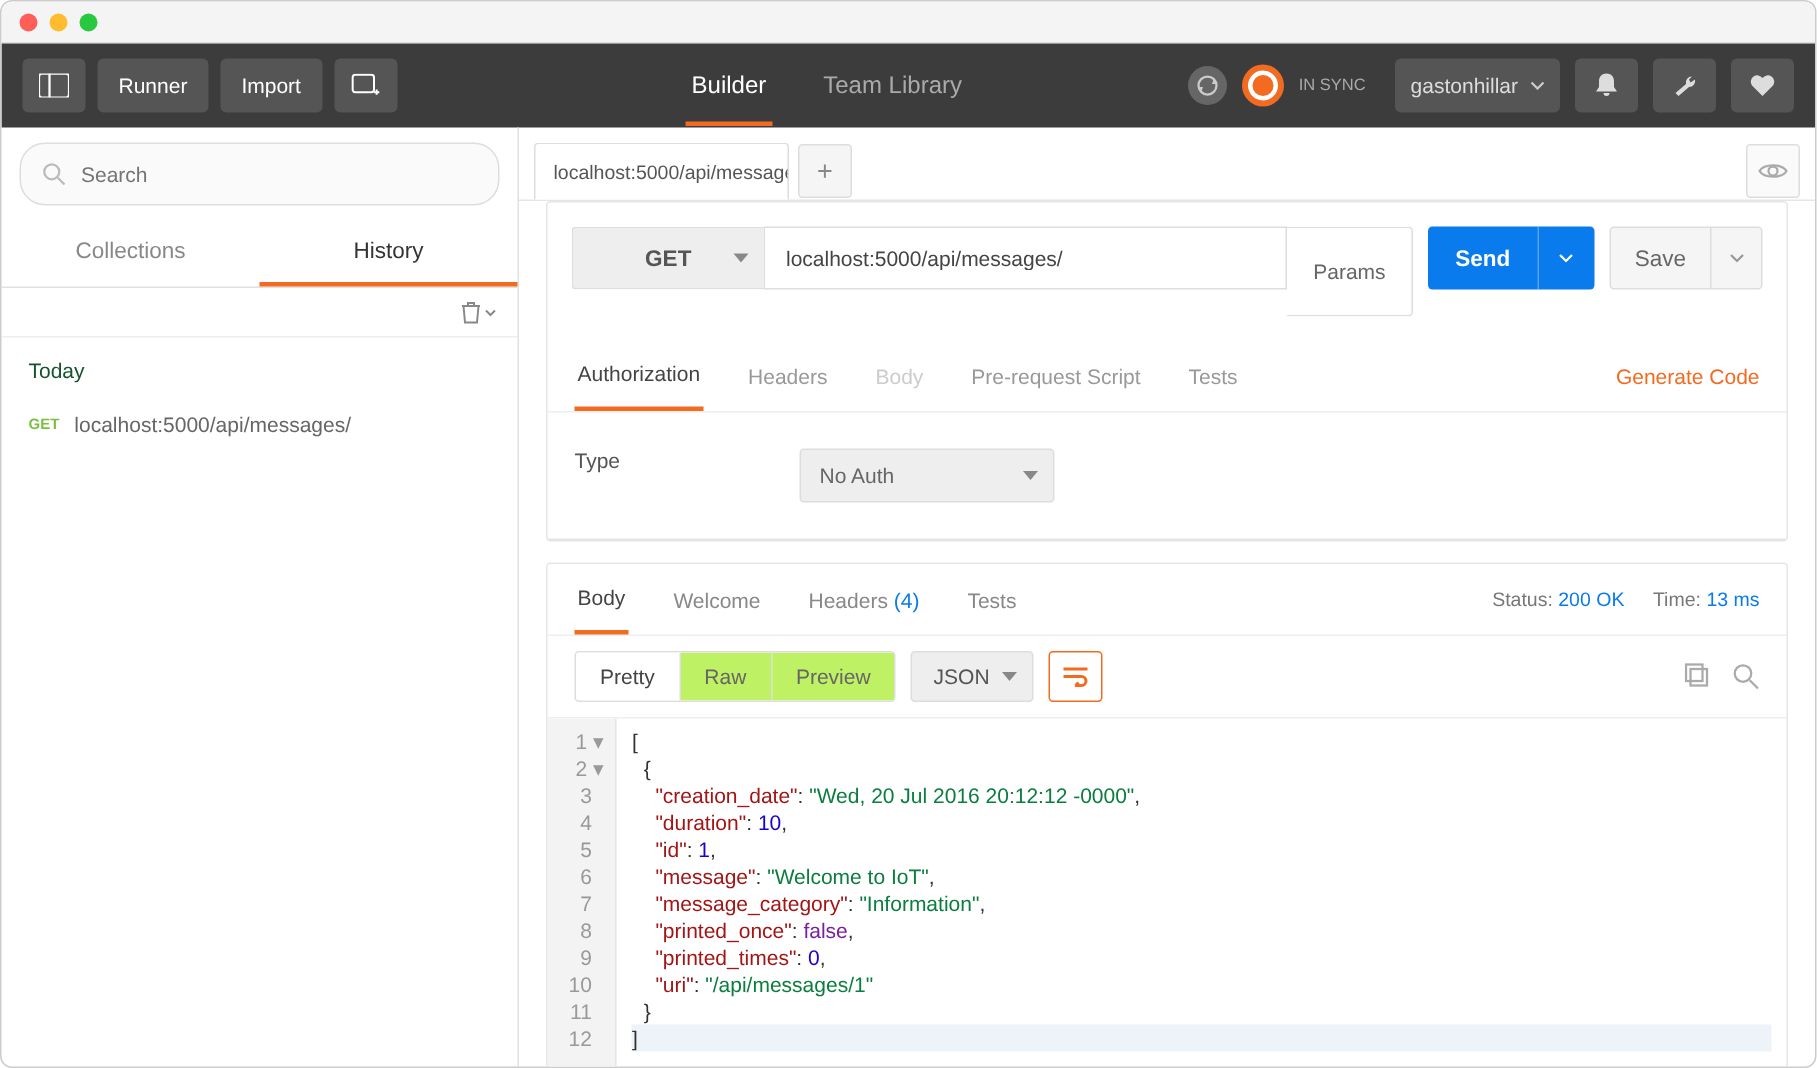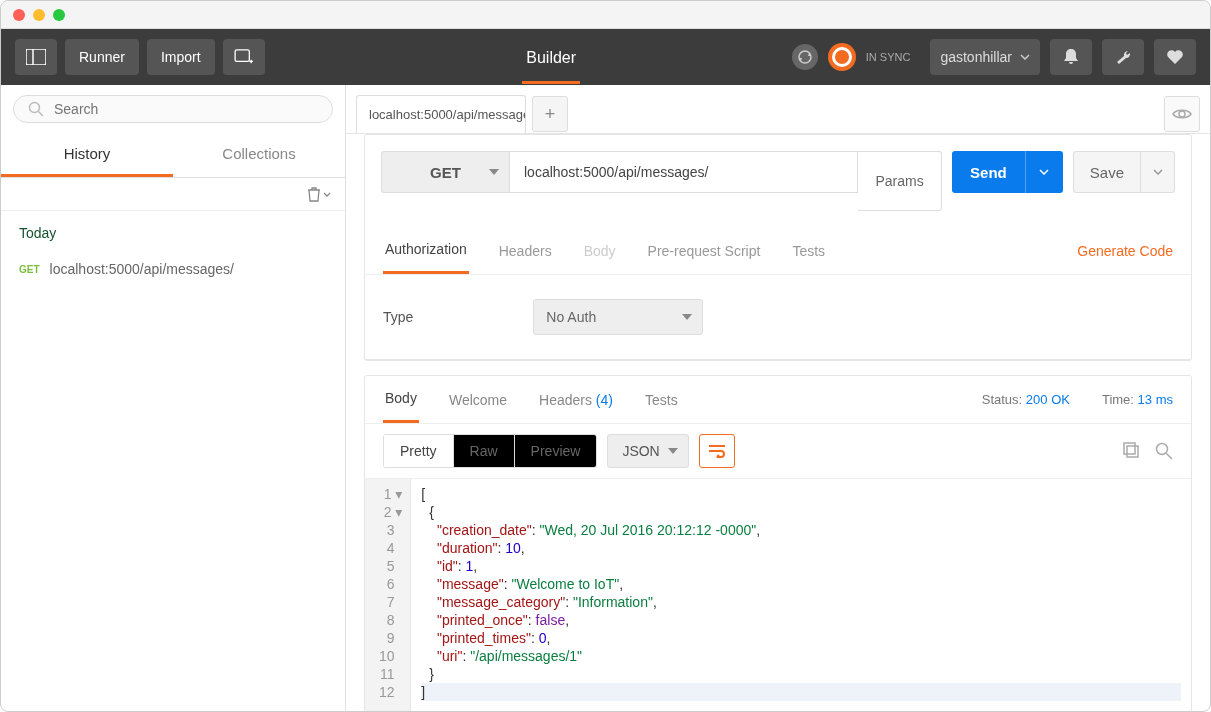--- a/index.html
+++ b/index.html
@@ -20,21 +20,21 @@
   .sync-icon { width: 26px; height: 26px; background: #666; border-radius: 50%; display: flex; align-items: center; justify-content: center; }
   .orange-circle { width: 28px; height: 28px; background: #f26b21; border-radius: 50%; display: flex; align-items: center; justify-content: center; }
   .orange-circle::after { content: ""; width: 14px; height: 14px; border: 3px solid #fff; border-radius: 50%; }
   .sync-label { font-size: 11px; color: #aaa; margin-right: 10px; }
   .user-btn { background: #555; color: #ddd; border-radius: 4px; height: 36px; display: flex; align-items: center; padding: 0 10px; gap: 8px; font-size: 14px; cursor: pointer; }
 
   .app-body { display: flex; height: calc(712px - 28px - 56px); }
 
   .sidebar { width: 345px; border-right: 1px solid #e0e0e0; display: flex; flex-direction: column; }
   .search-wrap { padding: 10px 12px; }
-  .search { width: 100%; height: 28px; border: 1px solid #ddd; border-radius: 17px; background: #fafafa; display: flex; align-items: center; padding: 0 14px; gap: 10px; color: #999; }
+  .search { width: 100%; height: 42px; border: 1px solid #ddd; border-radius: 17px; background: #fafafa; display: flex; align-items: center; padding: 0 14px; gap: 10px; color: #999; }
   .search-icon-svg { width: 16px; height: 16px; color: #bbb; }
   .search input { border: none; background: transparent; outline: none; flex: 1; font-size: 14px; color: #555; }
   .side-tabs { display: flex; border-bottom: 1px solid #e0e0e0; }
   .side-tab { flex: 1; text-align: center; padding: 12px 0; font-size: 15px; color: #888; cursor: pointer; }
   .side-tab.active { color: #333; border-bottom: 3px solid #f26b21; }
   .side-actions { display:flex; justify-content:flex-end; padding: 8px 14px; color:#888; }
   .side-sep { border-bottom: 1px solid #eee; }
   .side-section-title { padding: 14px 18px 10px; font-size: 14px; color: #14532d; }
   .history-item { display: flex; align-items: center; gap: 10px; padding: 10px 18px; font-size: 14px; color: #666; cursor: pointer; }
   .hi-method { font-size: 10px; font-weight: 700; color: #7bbf3f; }
@@ -57,34 +57,34 @@
   .send-btn .drop { width:38px; height:100%; border-left:1px solid rgba(255,255,255,0.3); display:flex; align-items:center; justify-content:center; }
   .save-btn { margin-left:10px; height:42px; background:#f5f5f5; border:1px solid #ddd; color:#666; display:flex; align-items:center; border-radius:3px; cursor:pointer; }
   .save-btn .lbl { padding:0 16px; font-size:15px; }
   .save-btn .drop { width:34px; height:100%; border-left:1px solid #ddd; display:flex; align-items:center; justify-content:center; }
 
   .auth-tabs { display:flex; align-items:center; gap:28px; padding: 0 18px; border-bottom:1px solid #eee; }
   .atab { padding:14px 2px; font-size:14px; color:#999; cursor:pointer; }
   .atab.active { color:#444; border-bottom:3px solid #f26b21; }
   .gen-code { margin-left:auto; color:#f26b21; font-size:14px; cursor:pointer; }
 
-  .auth-body { padding:24px 18px; display:flex; align-items:center; gap:120px; border-bottom:1px solid #e5e5e5; }
+  .auth-body { padding:24px 18px; display:flex; gap:120px; border-bottom:1px solid #e5e5e5; }
   .auth-label { font-size:14px; color:#555; }
   .auth-select { width:170px; height:36px; background:#eee; border:1px solid #ddd; border-radius:3px; display:flex; align-items:center; padding:0 30px 0 12px; font-size:14px; color:#666; position:relative; cursor:pointer; }
 
   .resp-tabs { display:flex; align-items:center; gap:28px; padding:0 18px; border-bottom:1px solid #eee; }
   .rtab { padding:14px 2px; font-size:14px; color:#888; cursor:pointer; }
   .rtab.active { color:#444; border-bottom:3px solid #f26b21; }
   .rtab .count { color:#097bed; }
-  .resp-meta { margin-left:auto; display:flex; gap:32px; font-size:13px; color:#777;justify-content:space-between; }
+  .resp-meta { margin-left:auto; display:flex; gap:19px; font-size:13px; color:#777;justify-content:space-between; }
   .resp-meta .val { color:#097bed; }
 
   .format-bar { display:flex; align-items:center; gap:10px; padding:10px 18px; border-bottom:1px solid #eee; }
   .fmt-group { display:flex; border:1px solid #ddd; border-radius:3px; overflow:hidden; }
-  .fmt-btn { padding:8px 16px; font-size:14px; color:#666; background:#000000; cursor:pointer; border-right:1px solid #ddd; }
+  .fmt-btn { padding:8px 16px; font-size:14px; color:#666; background:#bef264; cursor:pointer; border-right:1px solid #ddd; }
   .fmt-btn:last-child { border-right:none; }
   .fmt-btn.active { background:#fff; color:#444; }
   .lang-select { padding:8px 28px 8px 14px; background:#eee; border:1px solid #ddd; border-radius:3px; font-size:14px; color:#555; position:relative; cursor:pointer; }
   .wrap-btn { width:36px; height:34px; background:#fff; border:1px solid #f26b21; border-radius:3px; display:flex; align-items:center; justify-content:center; color:#f26b21; cursor:pointer; }
   .fmt-right { margin-left:auto; display:flex; gap:14px; color:#aaa; }
   .fmt-right span { cursor:pointer; font-size:18px; }
 
   .code-view { display:flex; font-family: Menlo, Consolas, monospace; font-size:14px; overflow:auto; flex:1; }
   .gutter { background:#f3f3f3; color:#999; text-align:right; padding:6px 8px 6px 14px; user-select:none; border-right:1px solid #e5e5e5; }
   .gutter div { line-height:18px; white-space:pre; }
@@ -118,20 +118,21 @@
   <div class="tb-btn">Import</div>
   <div class="tb-btn tb-icon-btn">
     <svg width="20" height="16" viewBox="0 0 22 18">
         <rect x="1" y="1" width="16" height="13" rx="2" fill="none" stroke="#fff" stroke-width="1.5"></rect>
         <line x1="17" y1="14" x2="21" y2="14" stroke="#fff" stroke-width="1.5"></line>
         <line x1="19" y1="12" x2="19" y2="16" stroke="#fff" stroke-width="1.5"></line>
       </svg>
   </div>
   <div class="tb-center">
     <div class="tb-tab active">Builder</div>
+    <div class="tb-tab">Team Library</div>
   </div>
   <div class="tb-right">
     <div class="sync-icon">
       <svg width="16" height="16" viewBox="0 0 16 16">
           <path d="M2 8 A6 6 0 0 1 14 8 M14 8 A6 6 0 0 1 2 8" fill="none" stroke="#ccc" stroke-width="1.5"></path>
           <path d="M12 4 L14 7 L11 7 Z M4 12 L2 9 L5 9 Z" fill="#ccc"></path>
         </svg>
     </div>
     <div class="orange-circle"></div>
     <span class="sync-label">IN SYNC</span>
@@ -165,22 +166,22 @@
     <div class="search-wrap">
       <div class="search">
         <svg class="search-icon-svg" viewBox="0 0 16 16">
             <circle cx="6.5" cy="6.5" r="5" fill="none" stroke="currentColor" stroke-width="1.5"></circle>
             <line x1="10.5" y1="10.5" x2="15" y2="15" stroke="currentColor" stroke-width="1.5"></line>
           </svg>
         <input type="text" placeholder="Search" style="">
       </div>
     </div>
     <div class="side-tabs">
+      <div class="side-tab">Collections</div>
       <div class="side-tab active">History</div>
-      <div class="side-tab">Collections</div>
     </div>
     <div class="side-actions">
       <span style="display:flex;align-items:center;gap:2px;">
         <svg width="14" height="16" viewBox="0 0 14 16">
             <path d="M2 4 L12 4 L11 15 L3 15 Z M1 4 L13 4 M5 2 L9 2 L9 4 L5 4 Z" fill="none" stroke="#888" stroke-width="1.3"></path>
           </svg>
         <svg width="8" height="5" viewBox="0 0 8 5">
             <path d="M1 1 L4 4 L7 1" fill="none" stroke="#888" stroke-width="1.3"></path>
           </svg>
       </span>

